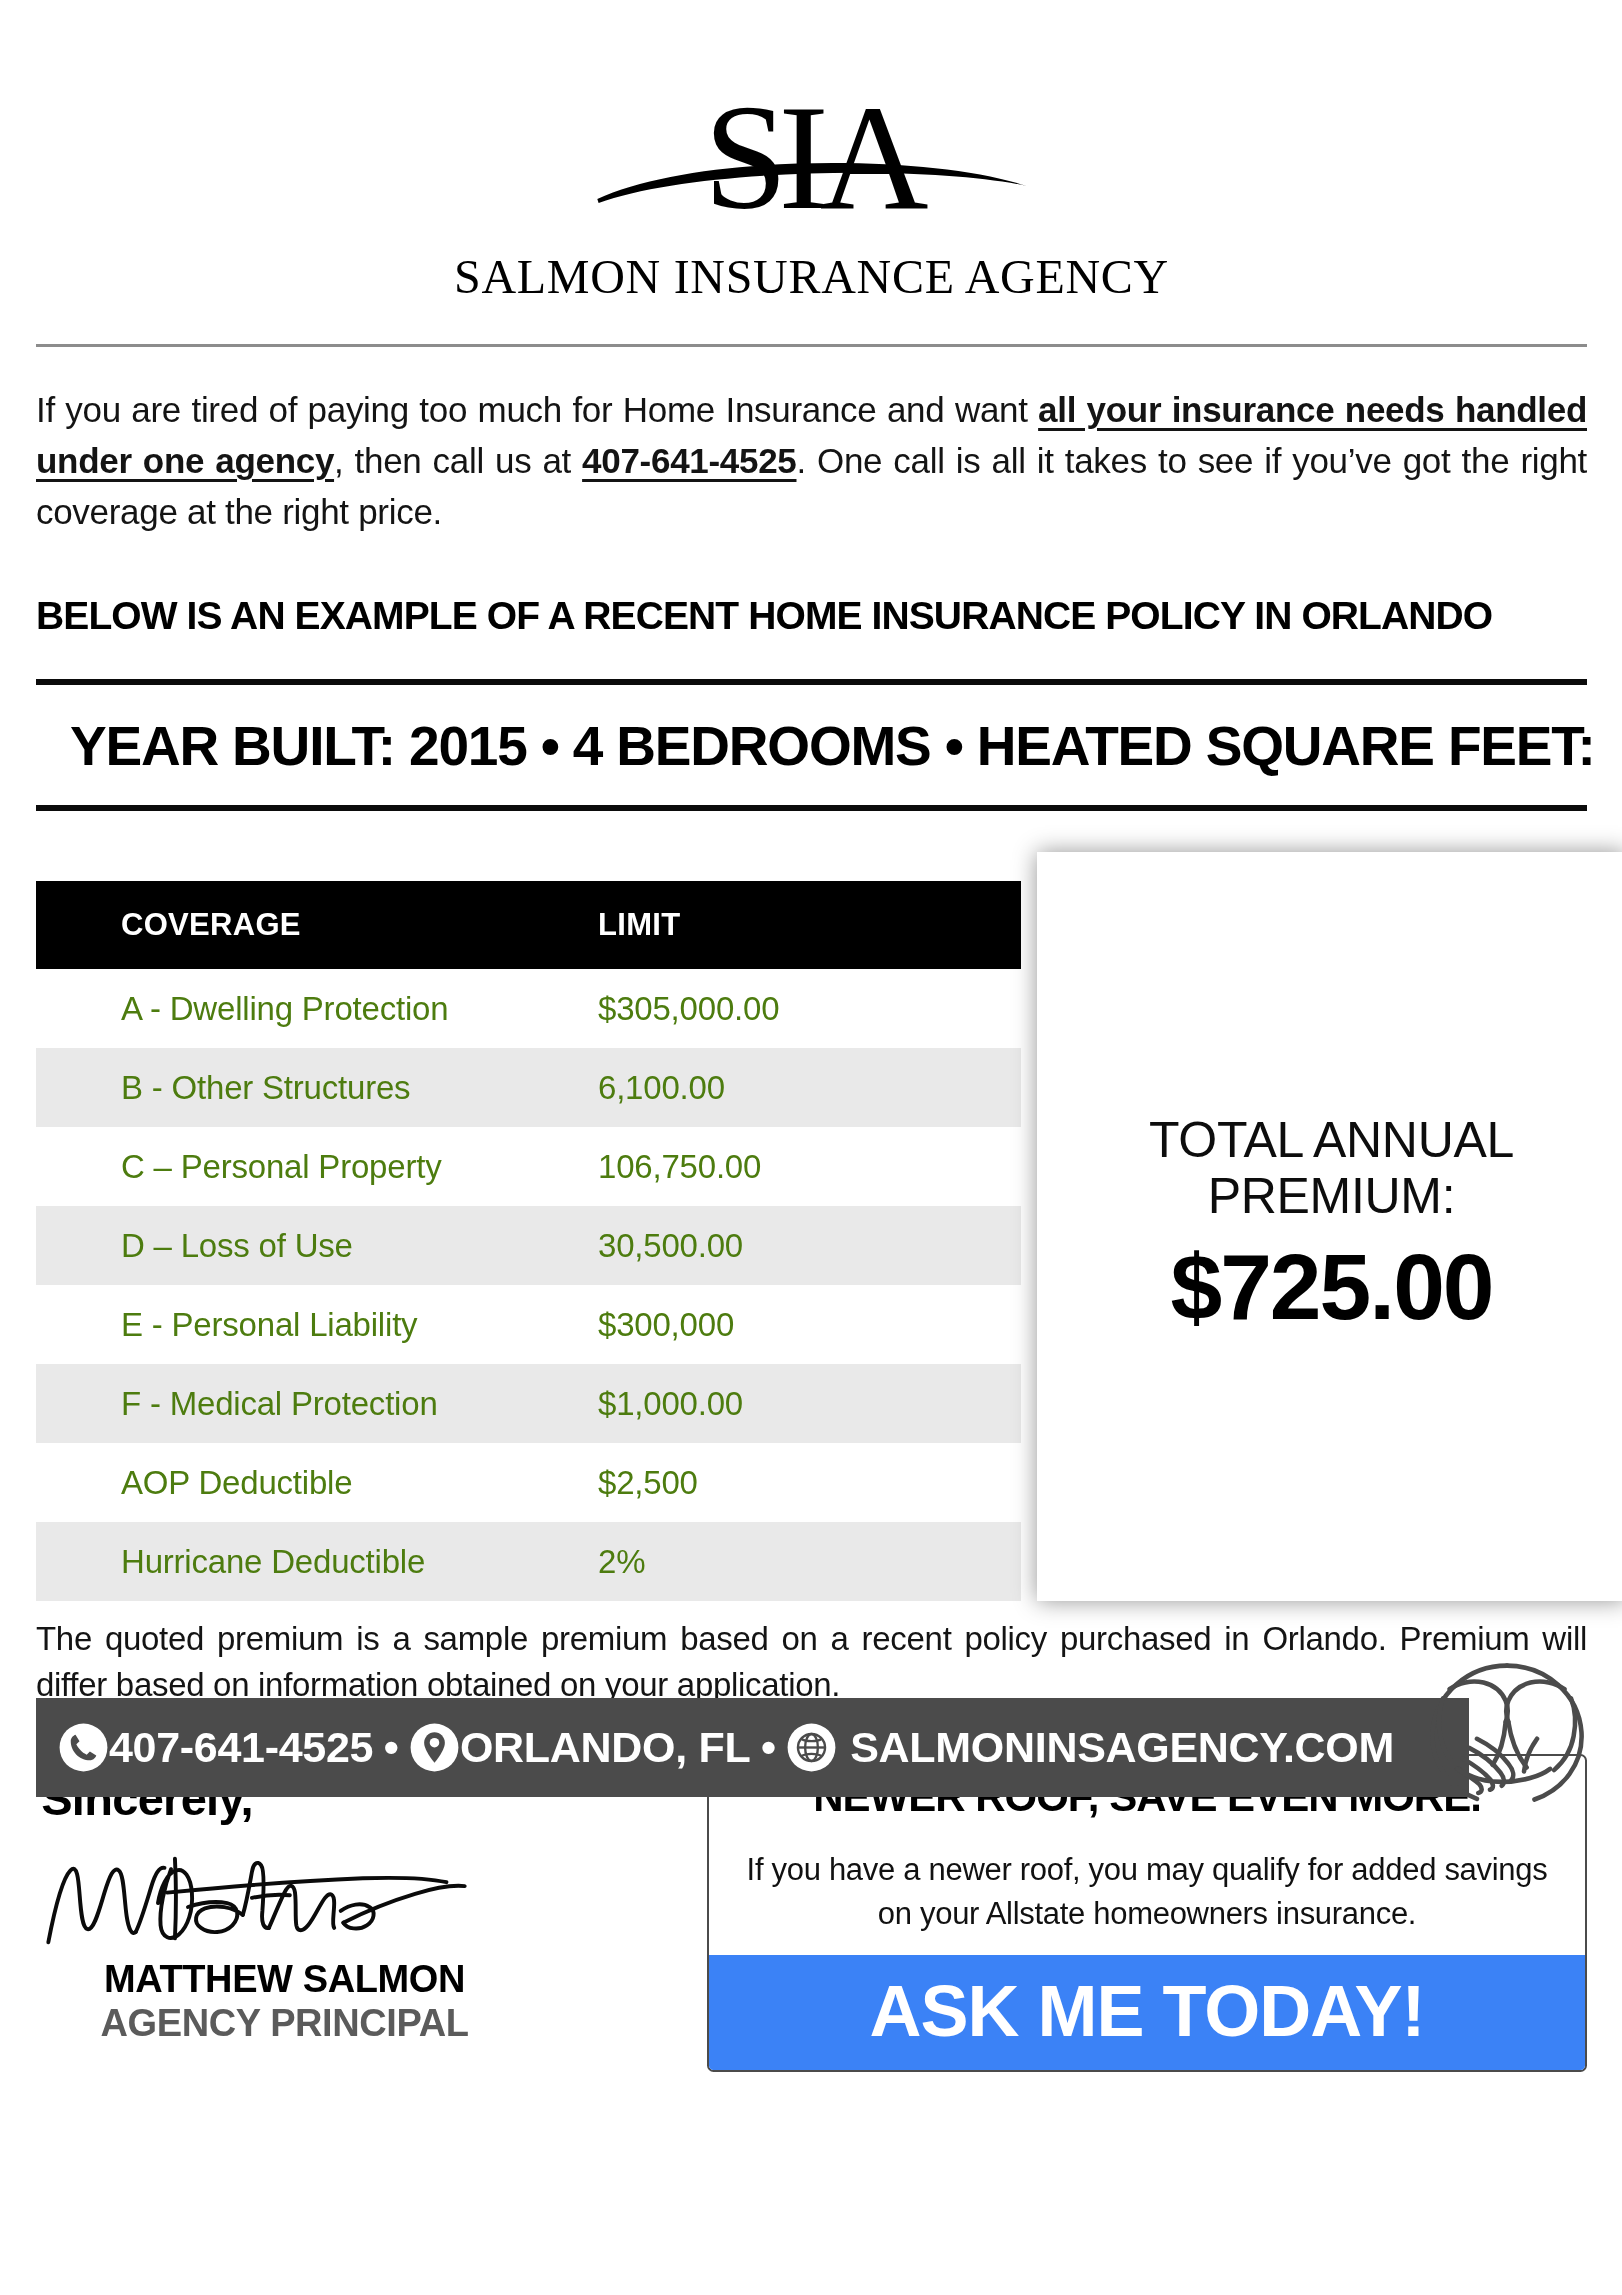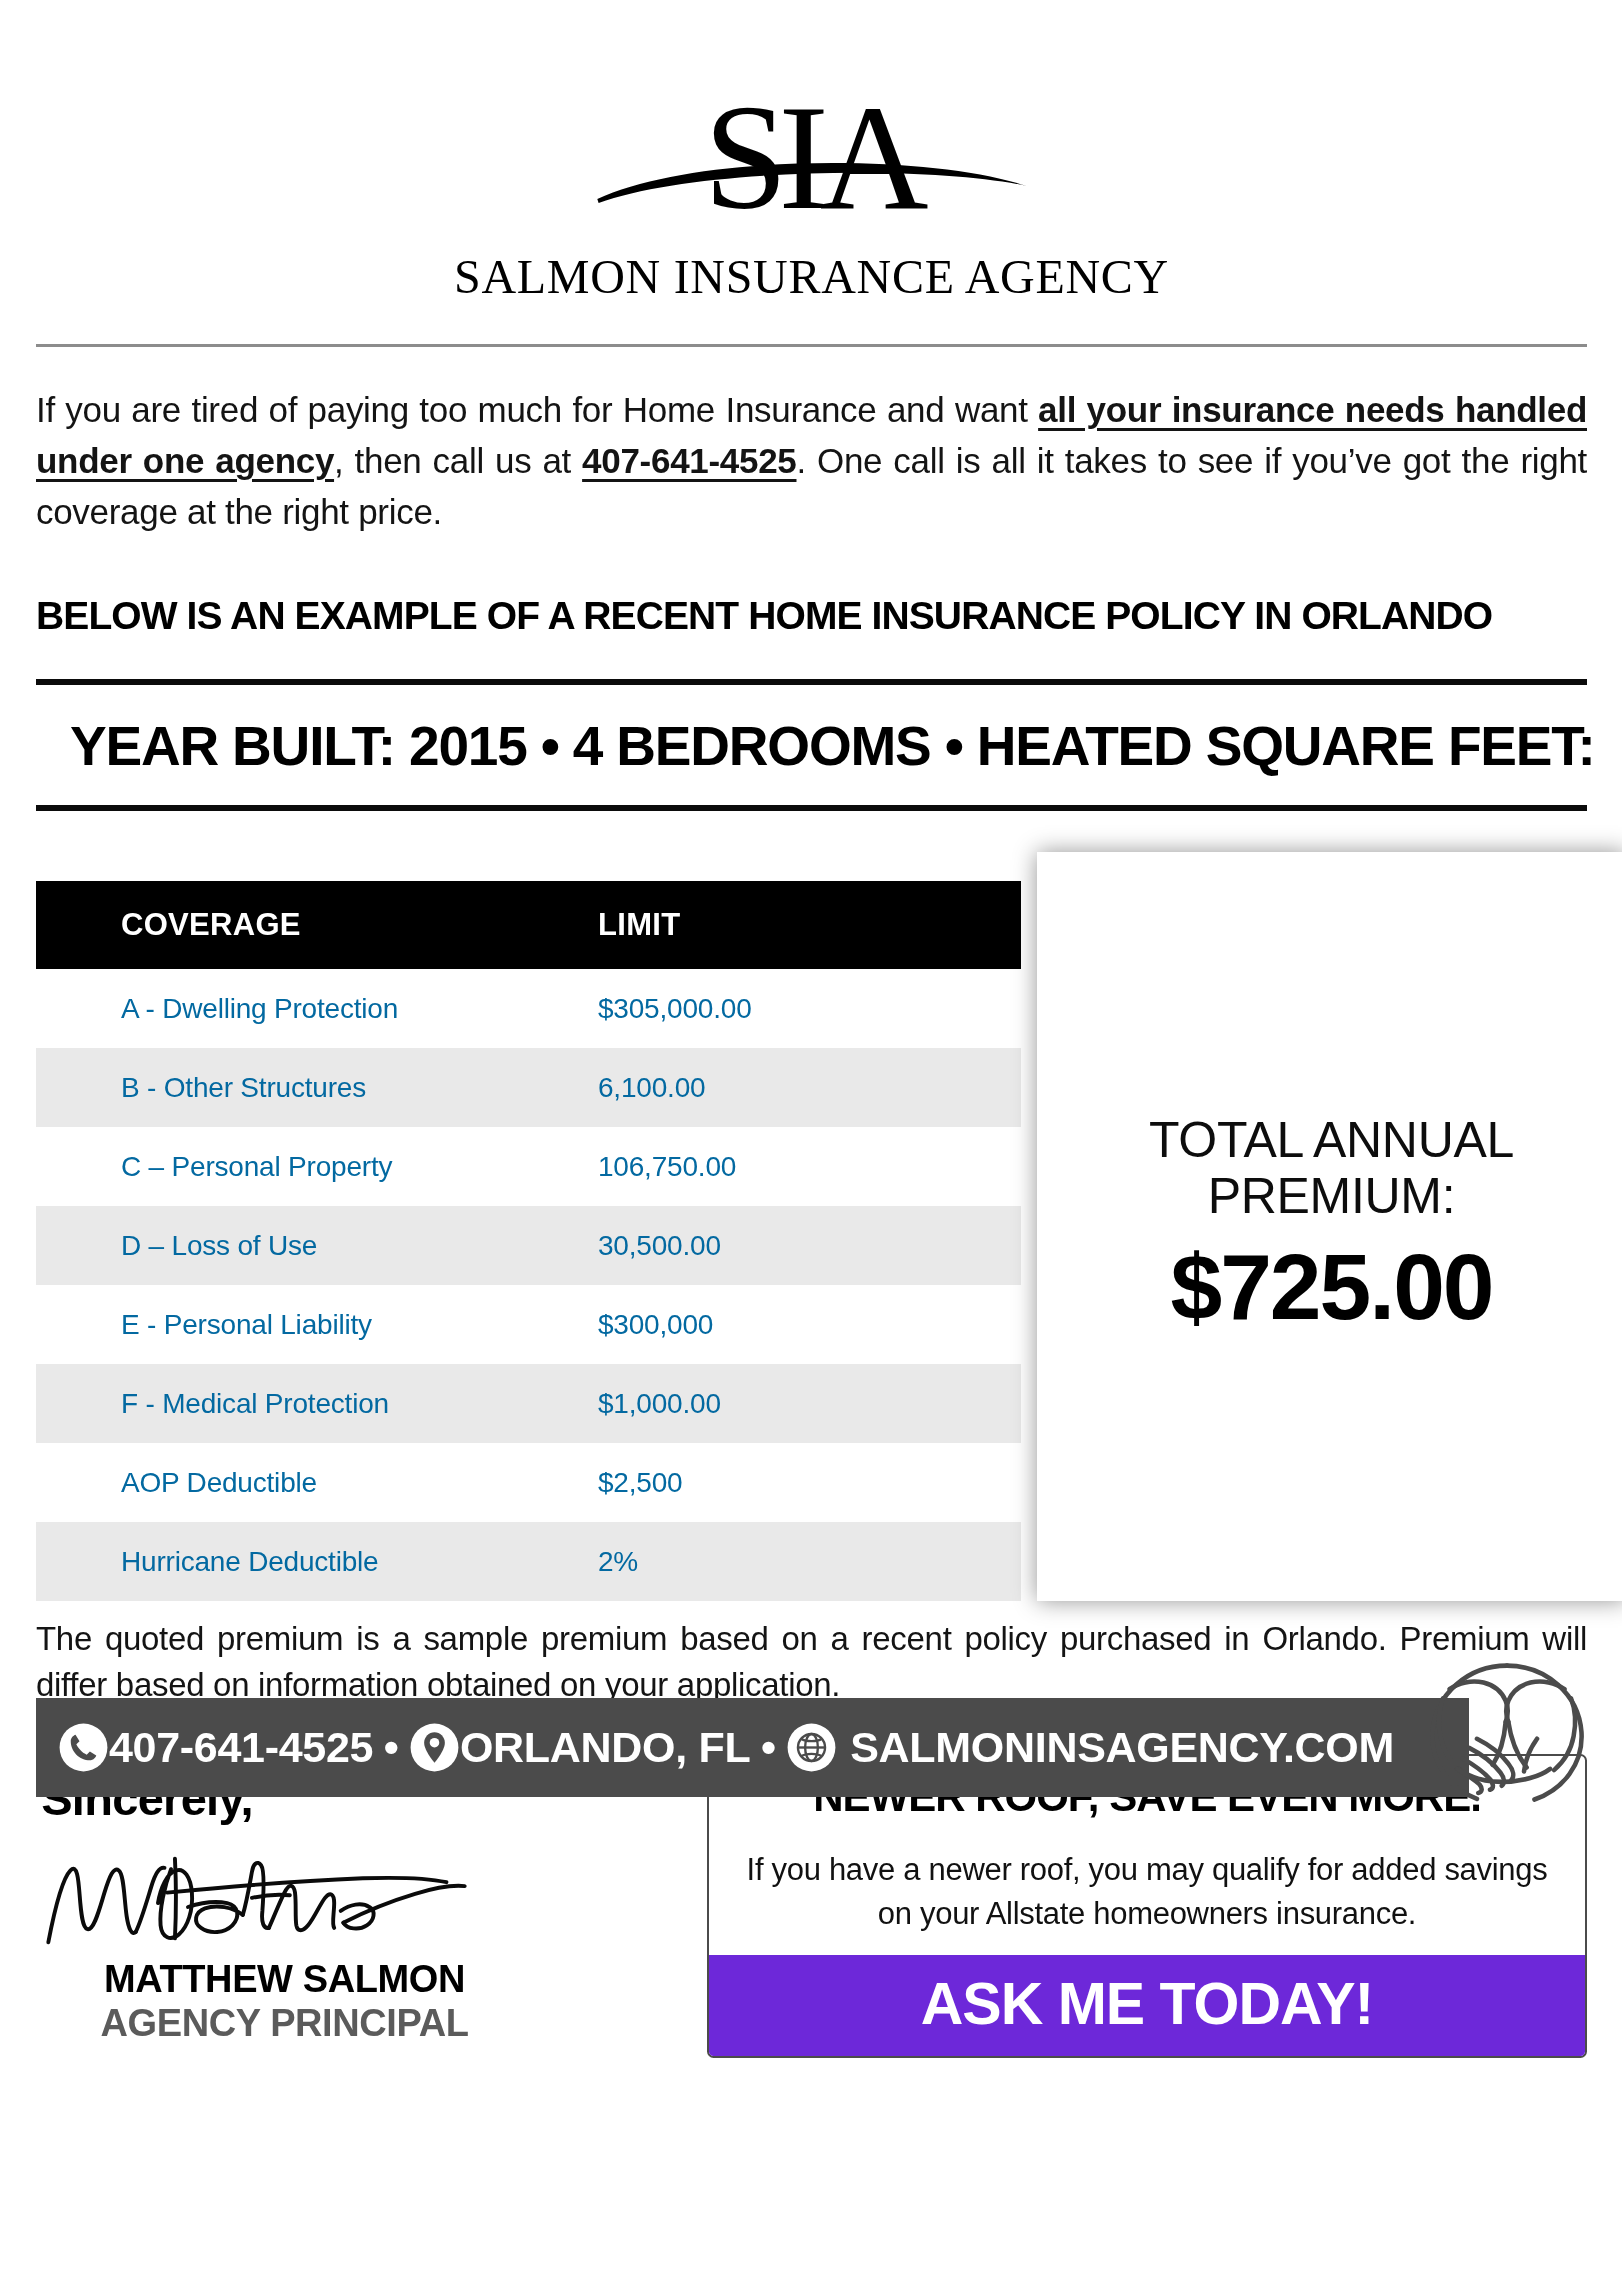--- a/index.html
+++ b/index.html
@@ -127,22 +127,22 @@
     text-align: left;
     font-size: 31px;
     font-weight: 700;
     letter-spacing: 0.3px;
     padding: 26px 0 26px 0;
     height: 82px;
   }
   .cov-table th.c1 { padding-left: 85px; width: 523px; }
   .cov-table th.c2 { padding-left: 39px; }
   .cov-table td {
-    font-size: 28px;
-    color: #0369a1;
+    font-size: 33px;
+    color: #4d7c0f;
     padding: 0;
     height: 79px;
     vertical-align: middle;
     letter-spacing: -0.2px;
   }
   .cov-table td.c1 { padding-left: 85px; }
   .cov-table td.c2 { padding-left: 39px; }
   .cov-table tbody tr:nth-child(even) { background: #e9e9e9; }
   .cov-table tbody tr:nth-child(odd)  { background: #ffffff; }
 
@@ -247,23 +247,23 @@
   }
   .promo-sub {
     margin-top: 27px;
     font-size: 31px;
     line-height: 1.42;
     text-align: center;
     color: #111;
     letter-spacing: -0.3px;
   }
   .promo-cta {
-    background: #6d28d9;
+    background: #3b82f6;
     color: #ffffff;
-    font-size: 59px;
+    font-size: 72px;
     font-weight: 700;
     letter-spacing: -1px;
     text-align: center;
     padding: 14.4px 0 18.3px 0;
   }
 
   
   .footer {
     position: absolute;
     left: 36px;

